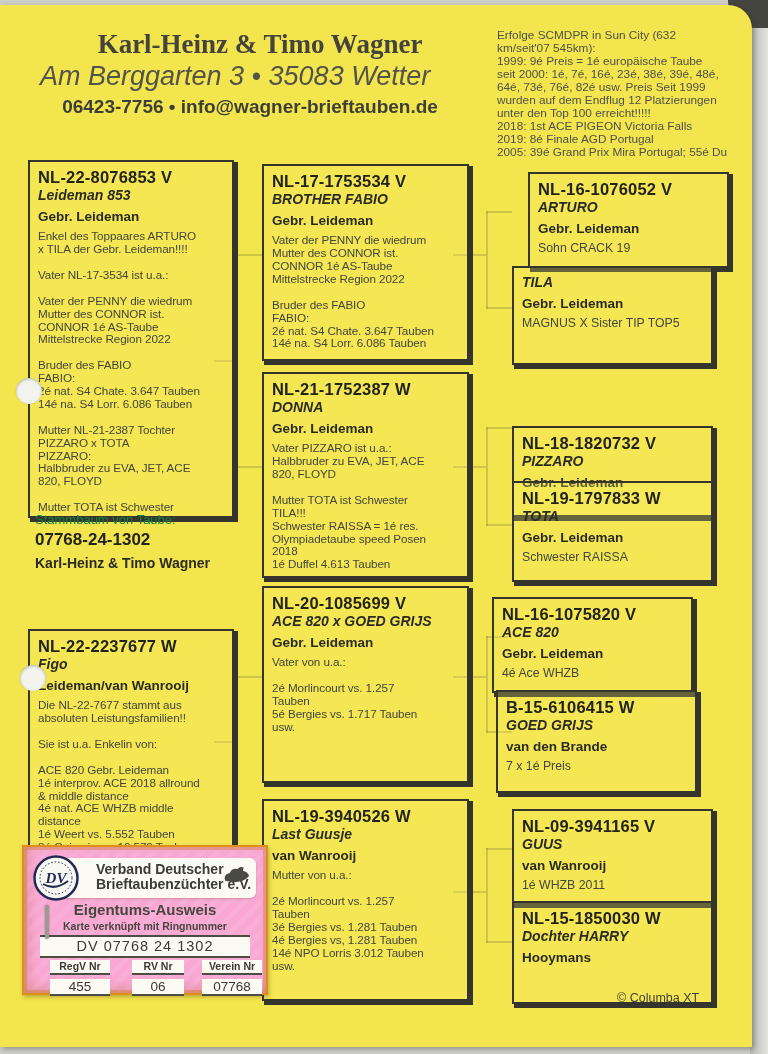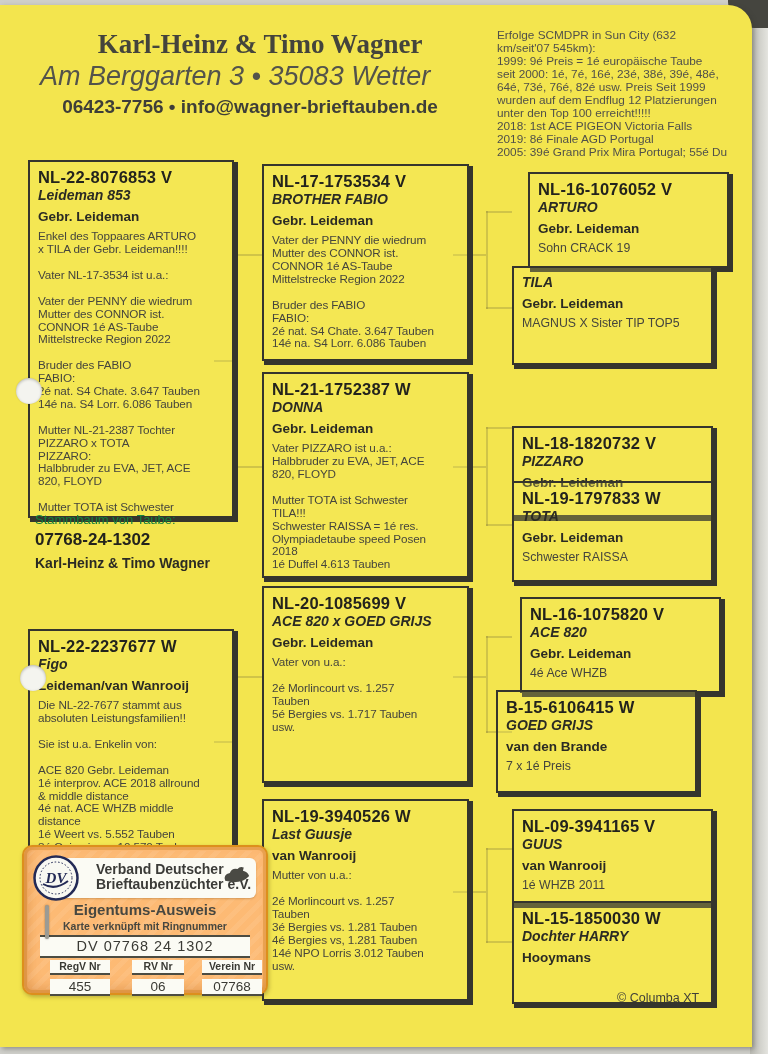--- a/index.html
+++ b/index.html
@@ -24,21 +24,21 @@
   .sub-label{position:absolute;left:35px;top:507px;font-size:13px;color:#15803d;}
   .sub-ring{position:absolute;left:35px;top:525px;font-weight:bold;font-size:17px;color:#23231d;}
   .sub-owner{position:absolute;left:35px;top:550px;font-weight:bold;font-size:14px;color:#2b2b24;}
   
   .cv,.ch{position:absolute;background:rgba(118,110,58,.28);}
   .cv{width:2px;}
   .ch{height:2px;}
   
   .hole{position:absolute;width:26px;height:26px;border-radius:50%;background:#f4f4ef;box-shadow:inset 0 1px 3px rgba(0,0,0,.25),0 0 2px rgba(0,0,0,.12);z-index:6;}
   
-  .card{position:absolute;left:22px;top:845px;width:242px;height:146px;background:#fdba74;border:2px solid #dd8f1c;border-radius:10px;box-shadow:inset 0 0 0 3px rgba(200,122,22,.35),inset 5px -5px 12px rgba(168,82,10,.28),1px 2px 4px rgba(80,60,20,.35);z-index:10;}
+  .card{position:absolute;left:22px;top:845px;width:242px;height:146px;background:#f9a8d4;border:2px solid #dd8f1c;border-radius:0;box-shadow:inset 0 0 0 3px rgba(200,122,22,.35),inset 5px -5px 12px rgba(168,82,10,.28),1px 2px 4px rgba(80,60,20,.35);z-index:10;}
   .card .pattern{position:absolute;inset:4px;border-radius:7px;background:repeating-linear-gradient(135deg,rgba(255,255,255,.07) 0 5px,transparent 5px 11px);}
   .card-panel{position:absolute;left:20px;top:11px;width:212px;height:40px;background:#fbfbf4;border-radius:6px;box-shadow:0 1px 2px rgba(120,70,10,.3);}
   .card-logo{position:absolute;left:9px;top:8px;width:46px;height:46px;}
   .card-org{position:absolute;left:72px;top:15px;font-weight:bold;font-size:14px;line-height:15px;color:#3b3b38;white-space:pre-line;}
   .card-bird{position:absolute;left:198px;top:19px;}
   .card-title{position:absolute;left:0;top:54px;width:242px;text-align:center;font-weight:bold;font-size:15px;color:#474740;}
   .card-sub{position:absolute;left:0;top:73px;width:242px;text-align:center;font-weight:bold;font-size:10.5px;color:#474740;}
   .dv-strip{position:absolute;left:16px;top:88px;width:210px;height:19px;background:#fbfbf4;border-top:2px solid #4c4c42;border-bottom:2px solid #4c4c42;text-align:center;font-size:14.5px;letter-spacing:1px;color:#3a3a34;line-height:19px;}
   .fcell{position:absolute;background:#fbfbf4;text-align:center;border-bottom:2px solid #4c4c42;color:#3a3a34;}
   .flabel{top:113px;height:13px;font-weight:bold;font-size:10.5px;line-height:13px;}
@@ -216,21 +216,21 @@
       <div class="pname">PIZZARO</div>
       <div class="breeder">Gebr. Leideman</div>
       <div class="note"></div>
     </div>
     <div class="pbox" style="left:512px;top:476px;width:181px;height:85px;">
       <div class="ring">NL-19-1797833 W</div>
       <div class="pname">TOTA</div>
       <div class="breeder">Gebr. Leideman</div>
       <div class="note">Schwester RAISSA</div>
     </div>
-    <div class="pbox" style="left:520px;top:592px;width:181px;height:80px;">
+    <div class="pbox" style="left:492px;top:592px;width:181px;height:80px;">
       <div class="ring">NL-16-1075820 V</div>
       <div class="pname">ACE 820</div>
       <div class="breeder">Gebr. Leideman</div>
       <div class="note">4é Ace WHZB</div>
     </div>
     <div class="pbox" style="left:484px;top:685px;width:181px;height:87px;margin-left:12px;">
       <div class="ring">B-15-6106415 W</div>
       <div class="pname">GOED GRIJS</div>
       <div class="breeder">van den Brande</div>
       <div class="note">7 x 1é Preis</div>

